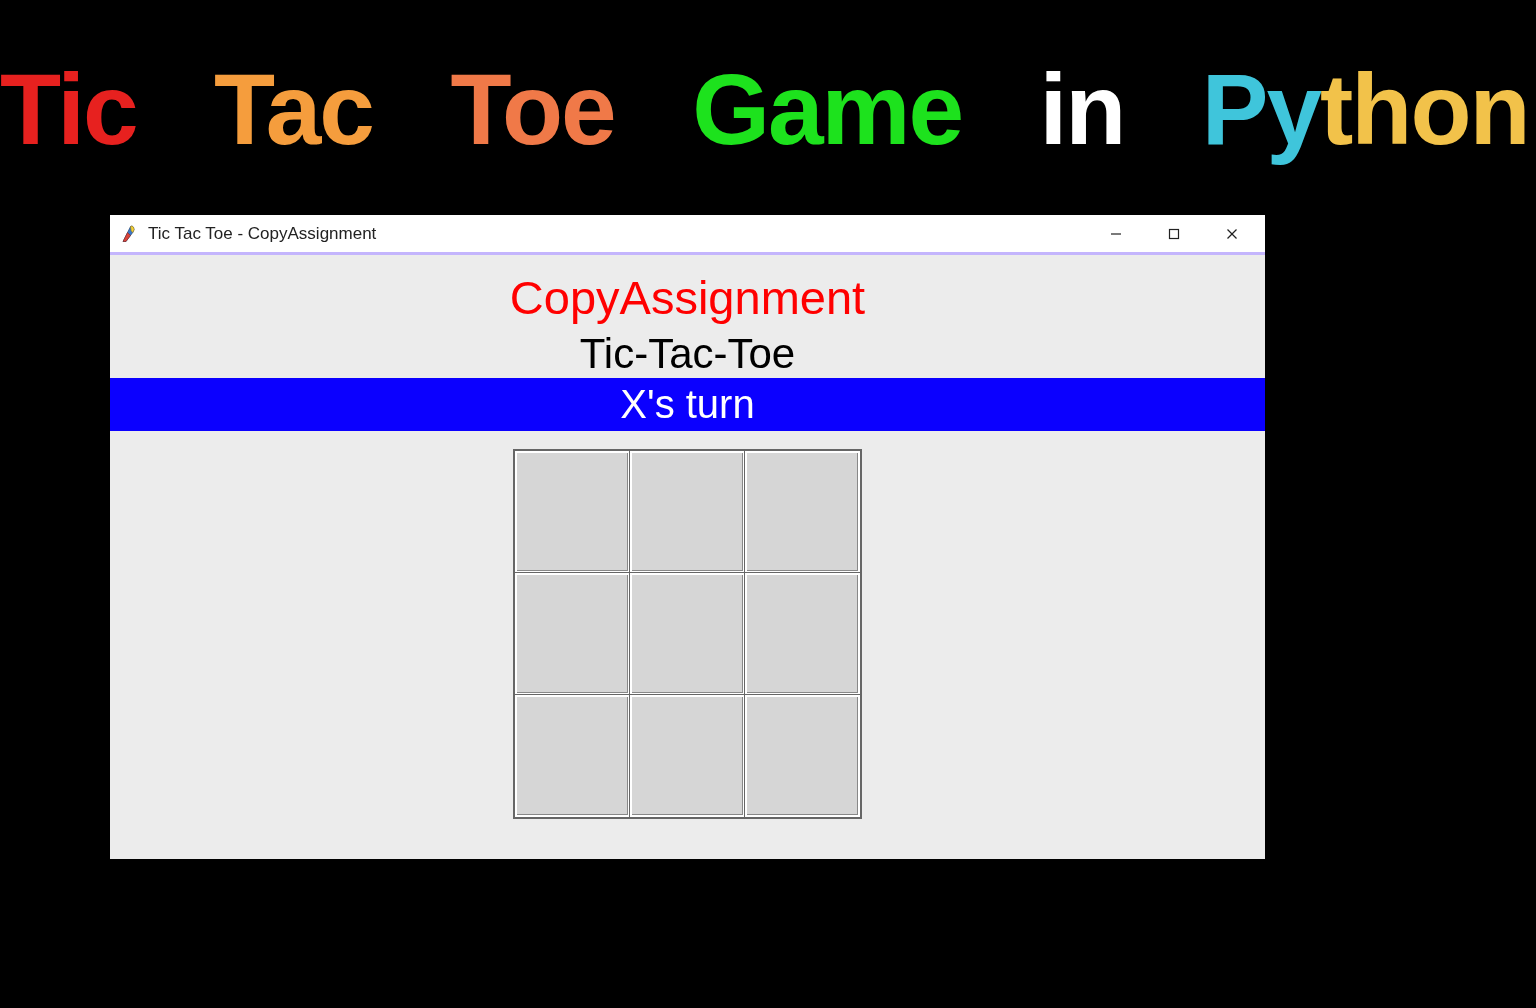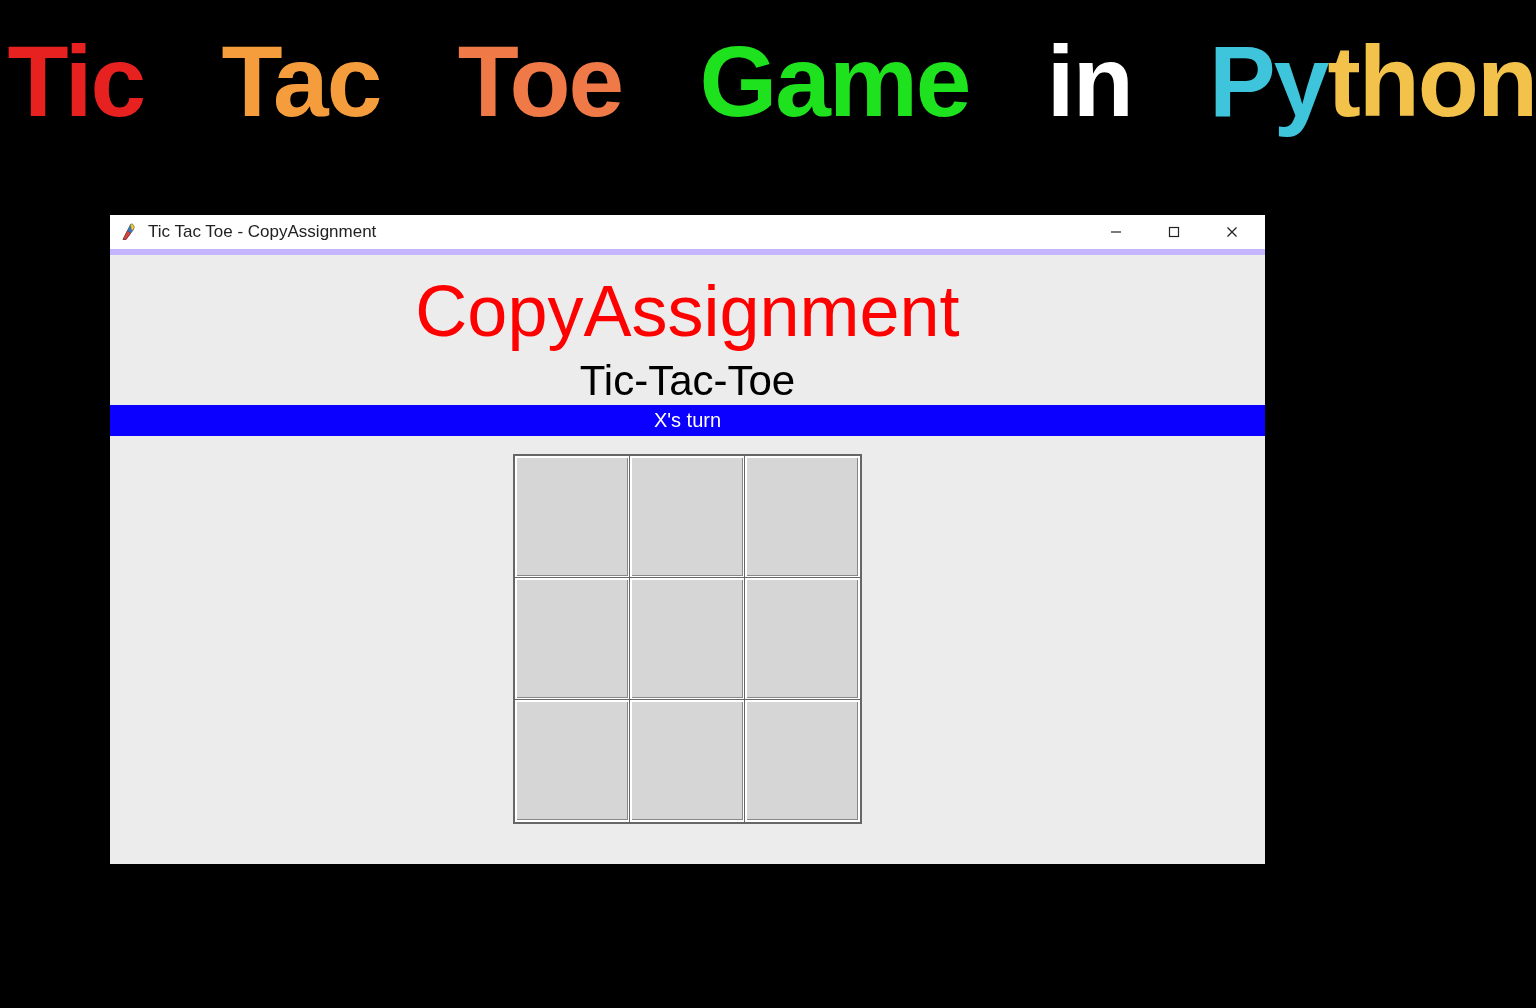--- a/index.html
+++ b/index.html
@@ -10,24 +10,24 @@
 
     body {
       background: #000;
       width: 1536px;
       height: 1008px;
       overflow: hidden;
       font-family: Arial, Helvetica, sans-serif;
     }
 
     .banner-title {
-      text-align: right;
+      text-align: left;
       font-size: 100px;
       font-weight: 900;
-      padding-top: 24px;
+      padding-top: 52px;
       padding-bottom: 40px;
       letter-spacing: -2px;
       white-space: nowrap;
     }
 
     .banner-title span {
       display: inline-block;
     }
 
     .w-tic { color: #e7211f; }
@@ -46,21 +46,21 @@
       background: #fff;
       box-shadow: 0 0 0 1px rgba(0,0,0,0.15);
     }
 
     .titlebar {
       height: 40px;
       background: #ffffff;
       display: flex;
       align-items: center;
       padding: 0 4px 0 10px;
-      border-bottom: 6px solid #c4b5fd;
+      border-bottom: 3px solid #c4b5fd;
     }
 
     .feather-icon {
       width: 18px;
       height: 18px;
       margin-right: 10px;
       flex-shrink: 0;
     }
 
     .titlebar-text {
@@ -91,42 +91,42 @@
       height: 12px;
     }
 
     .app-body {
       background: #ececec;
       padding-bottom: 40px;
     }
 
     .brand-heading {
       text-align: center;
-      font-size: 72px;
+      font-size: 47px;
       color: #ff0000;
       font-weight: 400;
       padding-top: 15px;
       padding-bottom: 5px;
       font-family: Arial, Helvetica, sans-serif;
     }
 
     .game-heading {
       text-align: center;
       font-size: 42px;
       color: #000;
       font-weight: 400;
       padding-bottom: 0;
       font-family: Arial, Helvetica, sans-serif;
     }
 
     .turn-banner {
       background: #0b00ff;
       color: #fff;
       text-align: center;
-      font-size: 20px;
+      font-size: 40px;
       font-weight: 400;
       padding: 4px 0;
       font-family: Arial, Helvetica, sans-serif;
     }
 
     .grid-wrapper {
       display: flex;
       justify-content: center;
       margin-top: 18px;
     }

